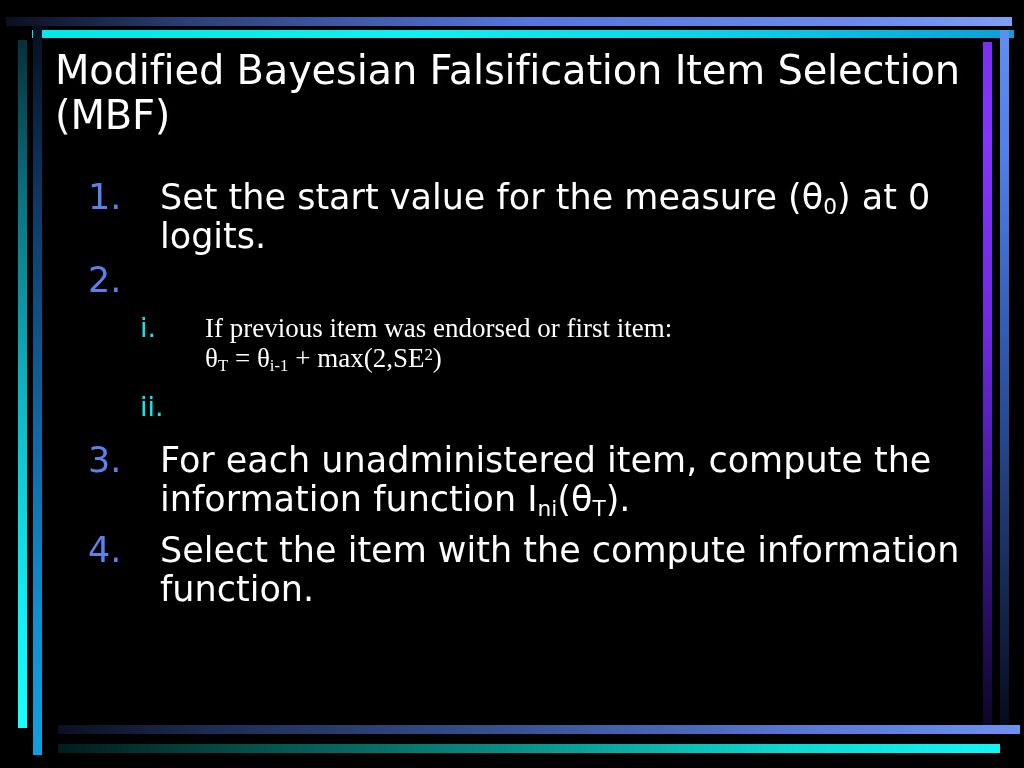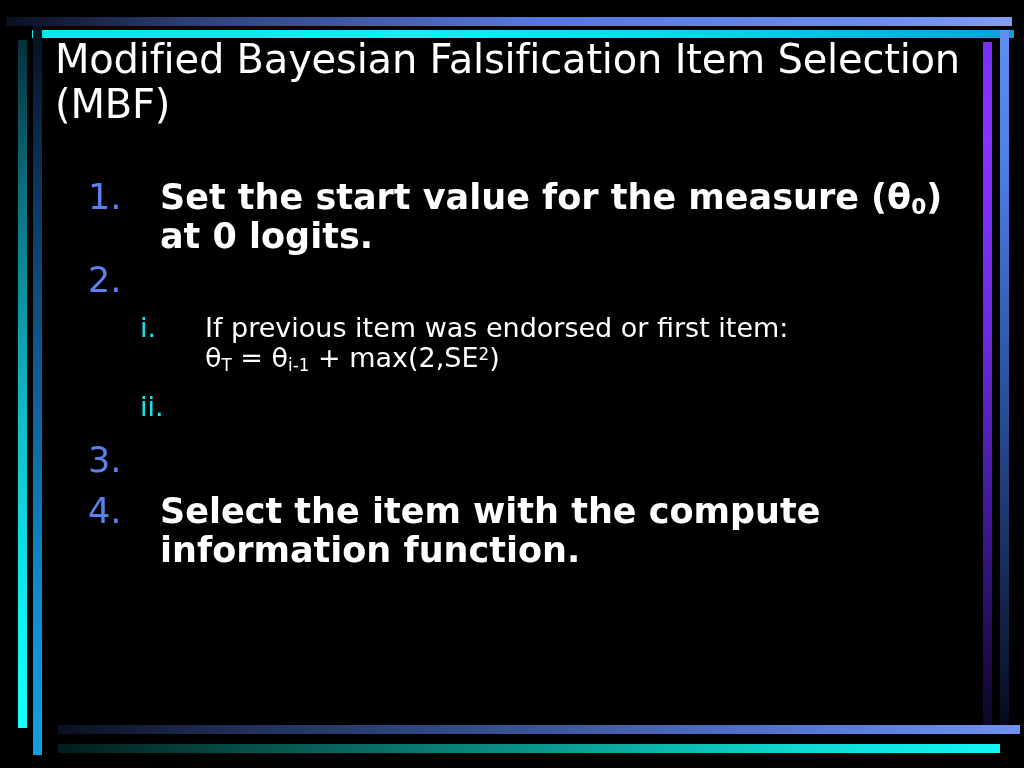--- a/index.html
+++ b/index.html
@@ -79,21 +79,21 @@
     top: 744px;
     width: 942px;
     height: 9px;
     background: linear-gradient(to right, #021c1c 0%, #064a45 18%, #0a8f84 48%, #0ed8d2 78%, #13f5f5 100%);
   }
 
   
   .title {
     position: absolute;
     left: 55px;
-    top: 37px;
+    top: 48px;
     width: 930px;
     color: #ffffff;
     font-size: 40px;
     line-height: 1.12;
     letter-spacing: -0.2px;
     text-shadow: 2px 2px 3px rgba(0,0,0,0.95), 3px 3px 6px rgba(10,10,18,0.8);
   }
 
   
   .body {
@@ -117,37 +117,37 @@
   }
   .li-1 .marker {
     color: #5b82ec;
     min-width: 72px;
     flex: 0 0 72px;
     font-size: 35px;
   }
   .li-1 .text {
     flex: 1 1 auto;
     max-width: 800px;
-    font-weight: bold;
   }
   .li-2 {
     padding-left: 140px;
     font-size: 27px;
     line-height: 1.14;
     margin-bottom: 7px;
   }
   .li-2 .marker {
     color: #12e6e6;
     min-width: 65px;
     flex: 0 0 65px;
     font-size: 27px;
   }
   .li-2 .text {
     flex: 1 1 auto;
     max-width: 790px;
+    font-family: Liberation Serif, serif;
   }
   .gap-s { height: 7px; }
   .gap-m { height: 11px; }
 
   sub {
     font-size: 0.62em;
     vertical-align: -0.22em;
     line-height: 0;
   }
   sup {
@@ -194,20 +194,21 @@
     <div class="gap-m"></div>
 
     <div class="li li-2">
       <span class="marker">ii.</span>
     </div>
 
     <div class="gap-m"></div>
 
     <div class="li li-1">
       <span class="marker">3.</span>
+      <span class="text"><span>For each unadministered item, compute the information function I</span><sub>ni</sub><span>(θ</span><sub>T</sub><span>).</span></span>
     </div>
 
     <div class="gap-s"></div>
 
     <div class="li li-1">
       <span class="marker">4.</span>
       <span class="text">Select the item with the compute information function.</span>
     </div>
 
   </div>

